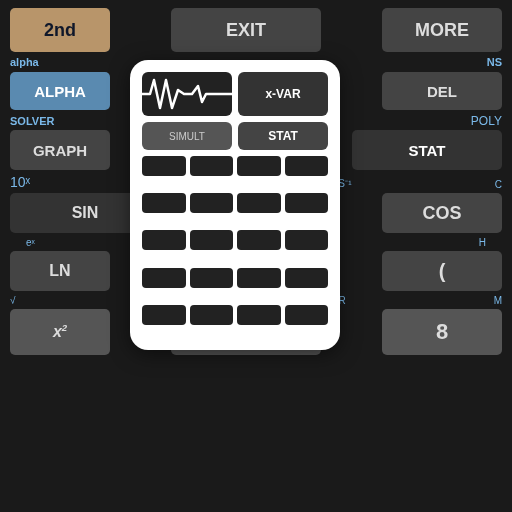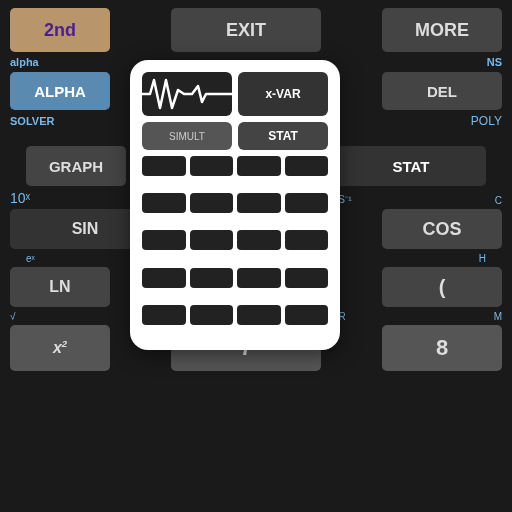--- a/index.html
+++ b/index.html
@@ -22,21 +22,21 @@
 
     
     .top-row {
       display: flex;
       justify-content: space-between;
       padding: 8px 10px 4px 10px;
       gap: 6px;
     }
     .btn-2nd {
       background: #b8956a;
-      color: #4c1d95;
+      color: #0f172a;
       font-weight: bold;
       font-size: 18px;
       border-radius: 5px;
       width: 100px;
       height: 44px;
       display: flex; align-items: center; justify-content: center;
       cursor: pointer;
     }
     .btn-exit {
       background: #444;
@@ -110,32 +110,32 @@
       width: 120px;
       height: 38px;
       display: flex; align-items: center; justify-content: center;
       cursor: pointer;
     }
 
     
     .label-row2 {
       display: flex;
       padding: 0 10px;
-      margin-bottom: 16px;
+      margin-bottom: 0;
       justify-content: space-between;
       align-items: center;
     }
     .lbl-solver { color: #7ab8e8; font-size: 11px; font-weight: bold; }
     .lbl-simult { color: #7ab8e8; font-size: 11px; font-weight: bold; margin-left: 108px; }
     .lbl-poly { color: #7ab8e8; font-size: 12px; font-weight: normal; }
 
     
     .row-graph {
       display: flex;
-      padding: 2px 26px;
+      padding: 2px 10px;
       gap: 0;
       justify-content: space-between;
       margin-bottom: 2px;
     }
     .btn-graph {
       background: #444;
       color: #ddd;
       font-weight: bold;
       font-size: 15px;
       border-radius: 5px;

